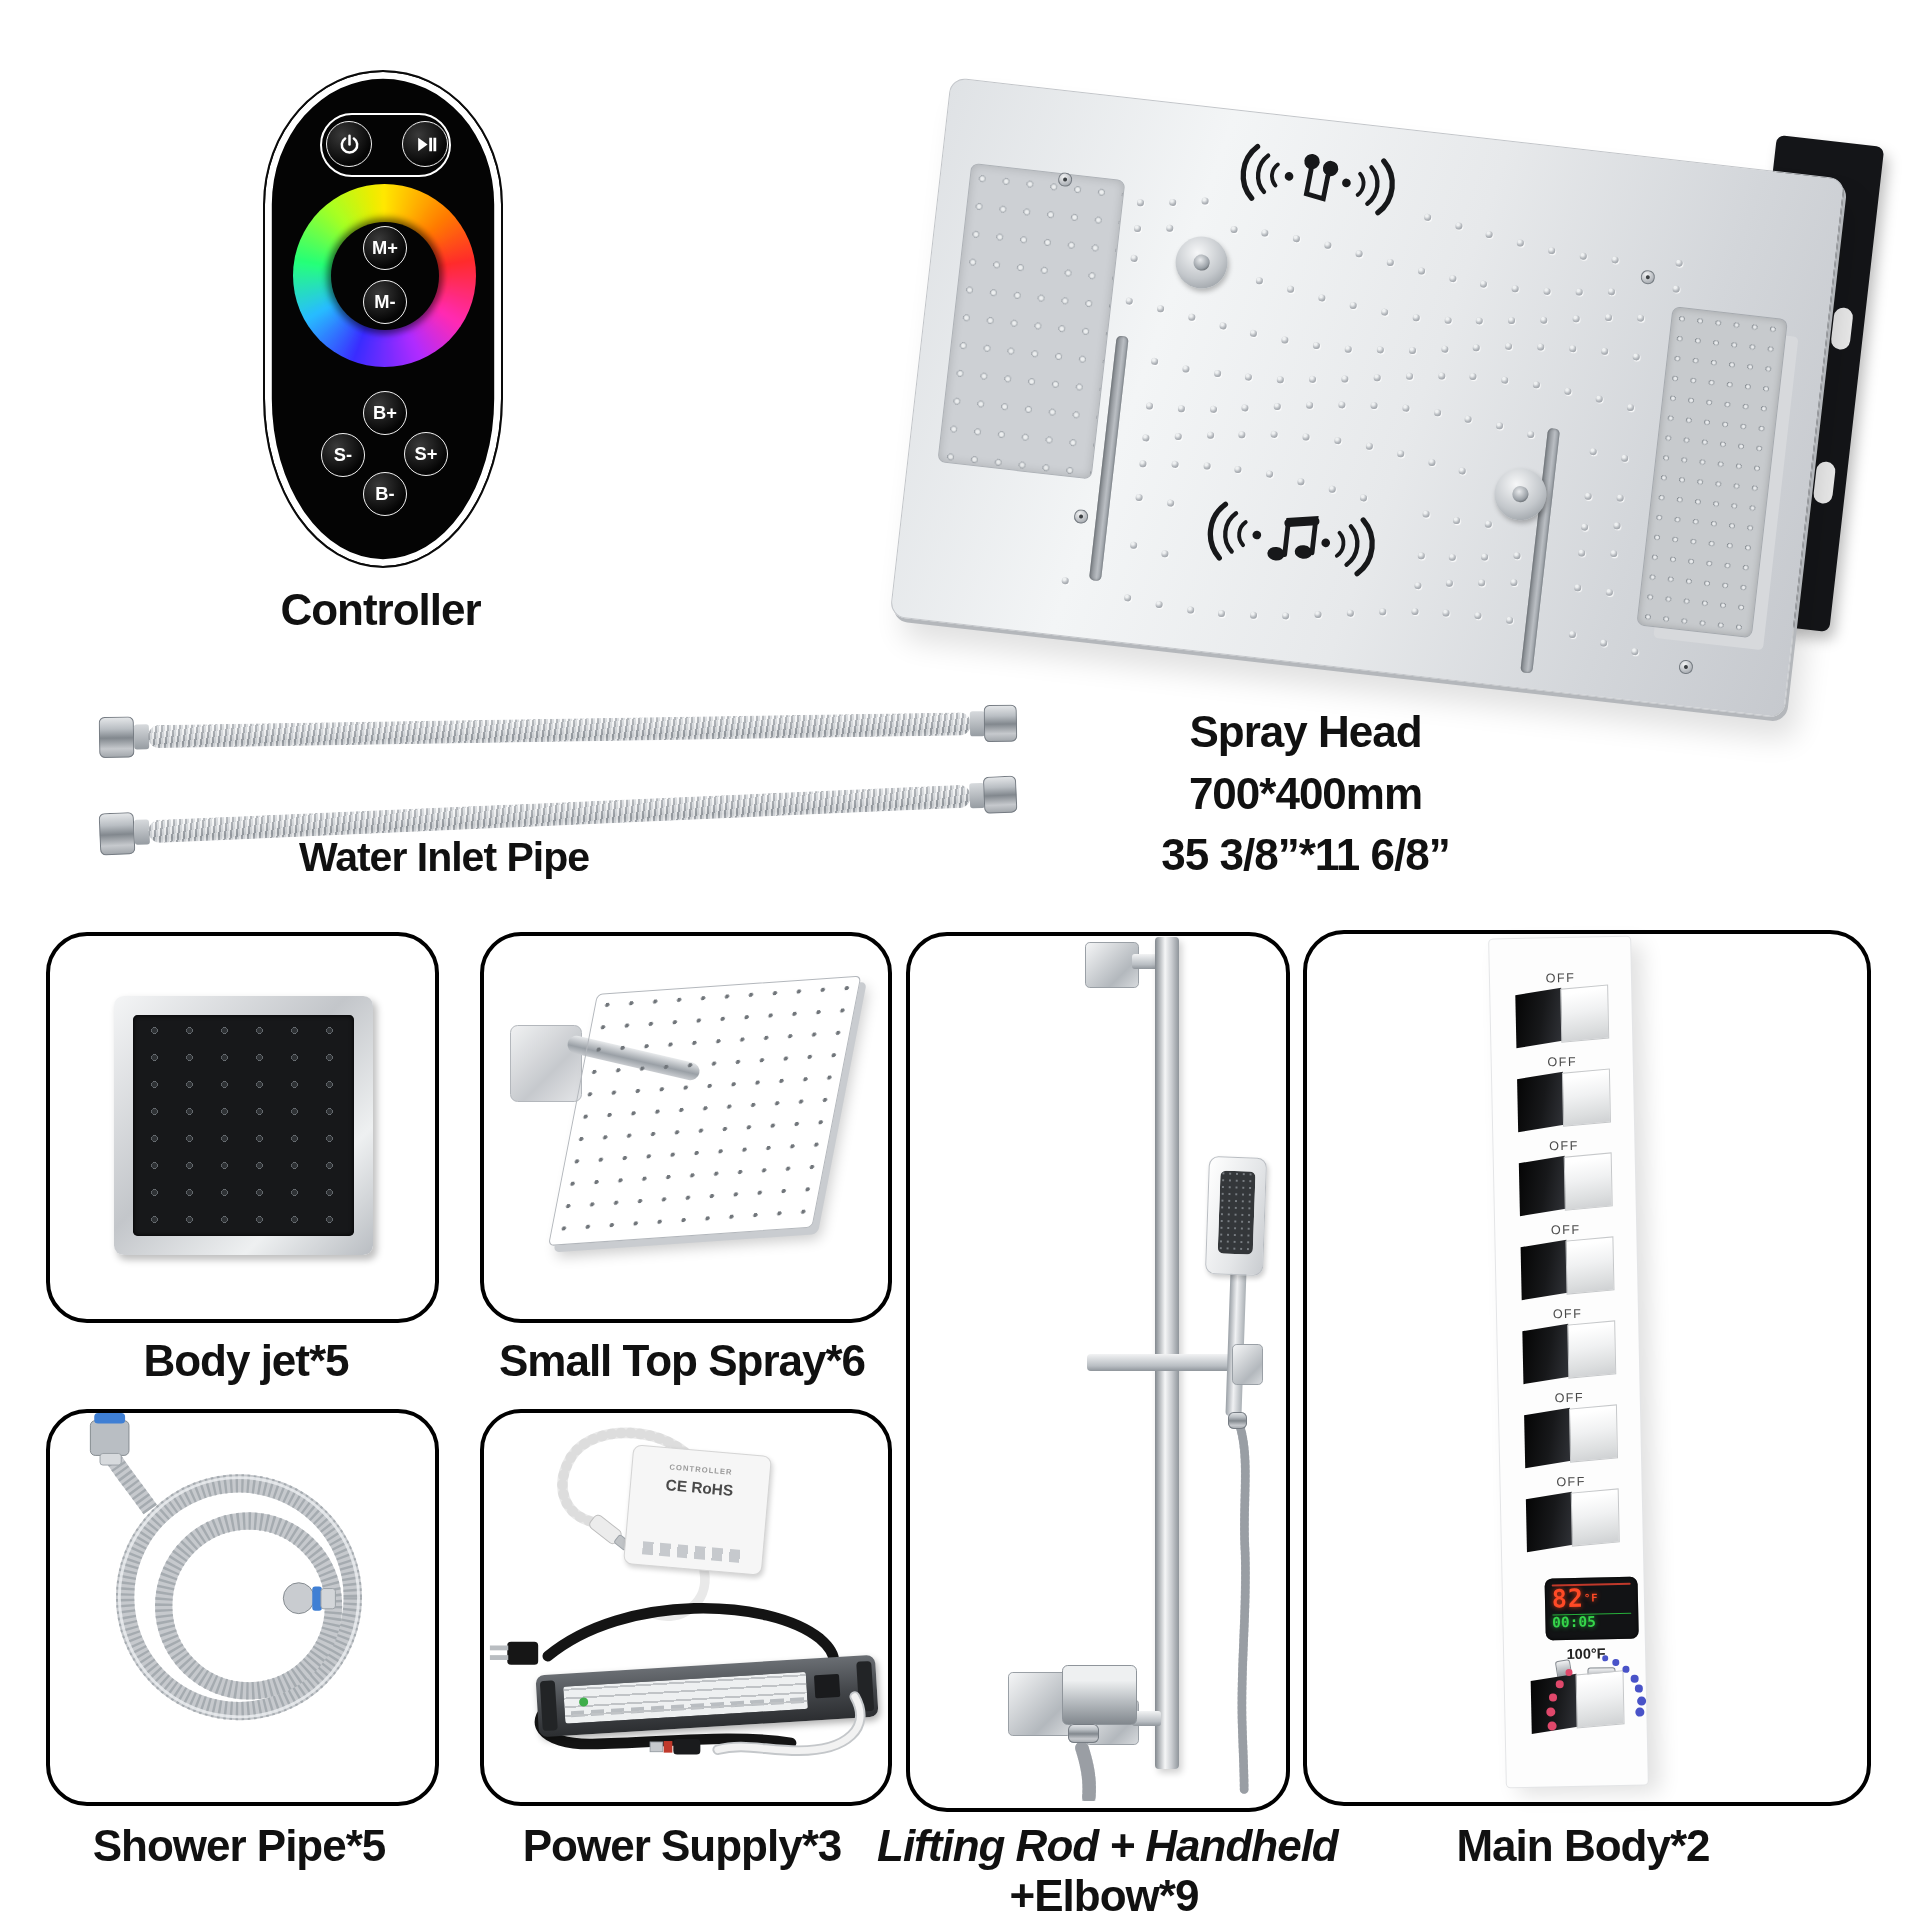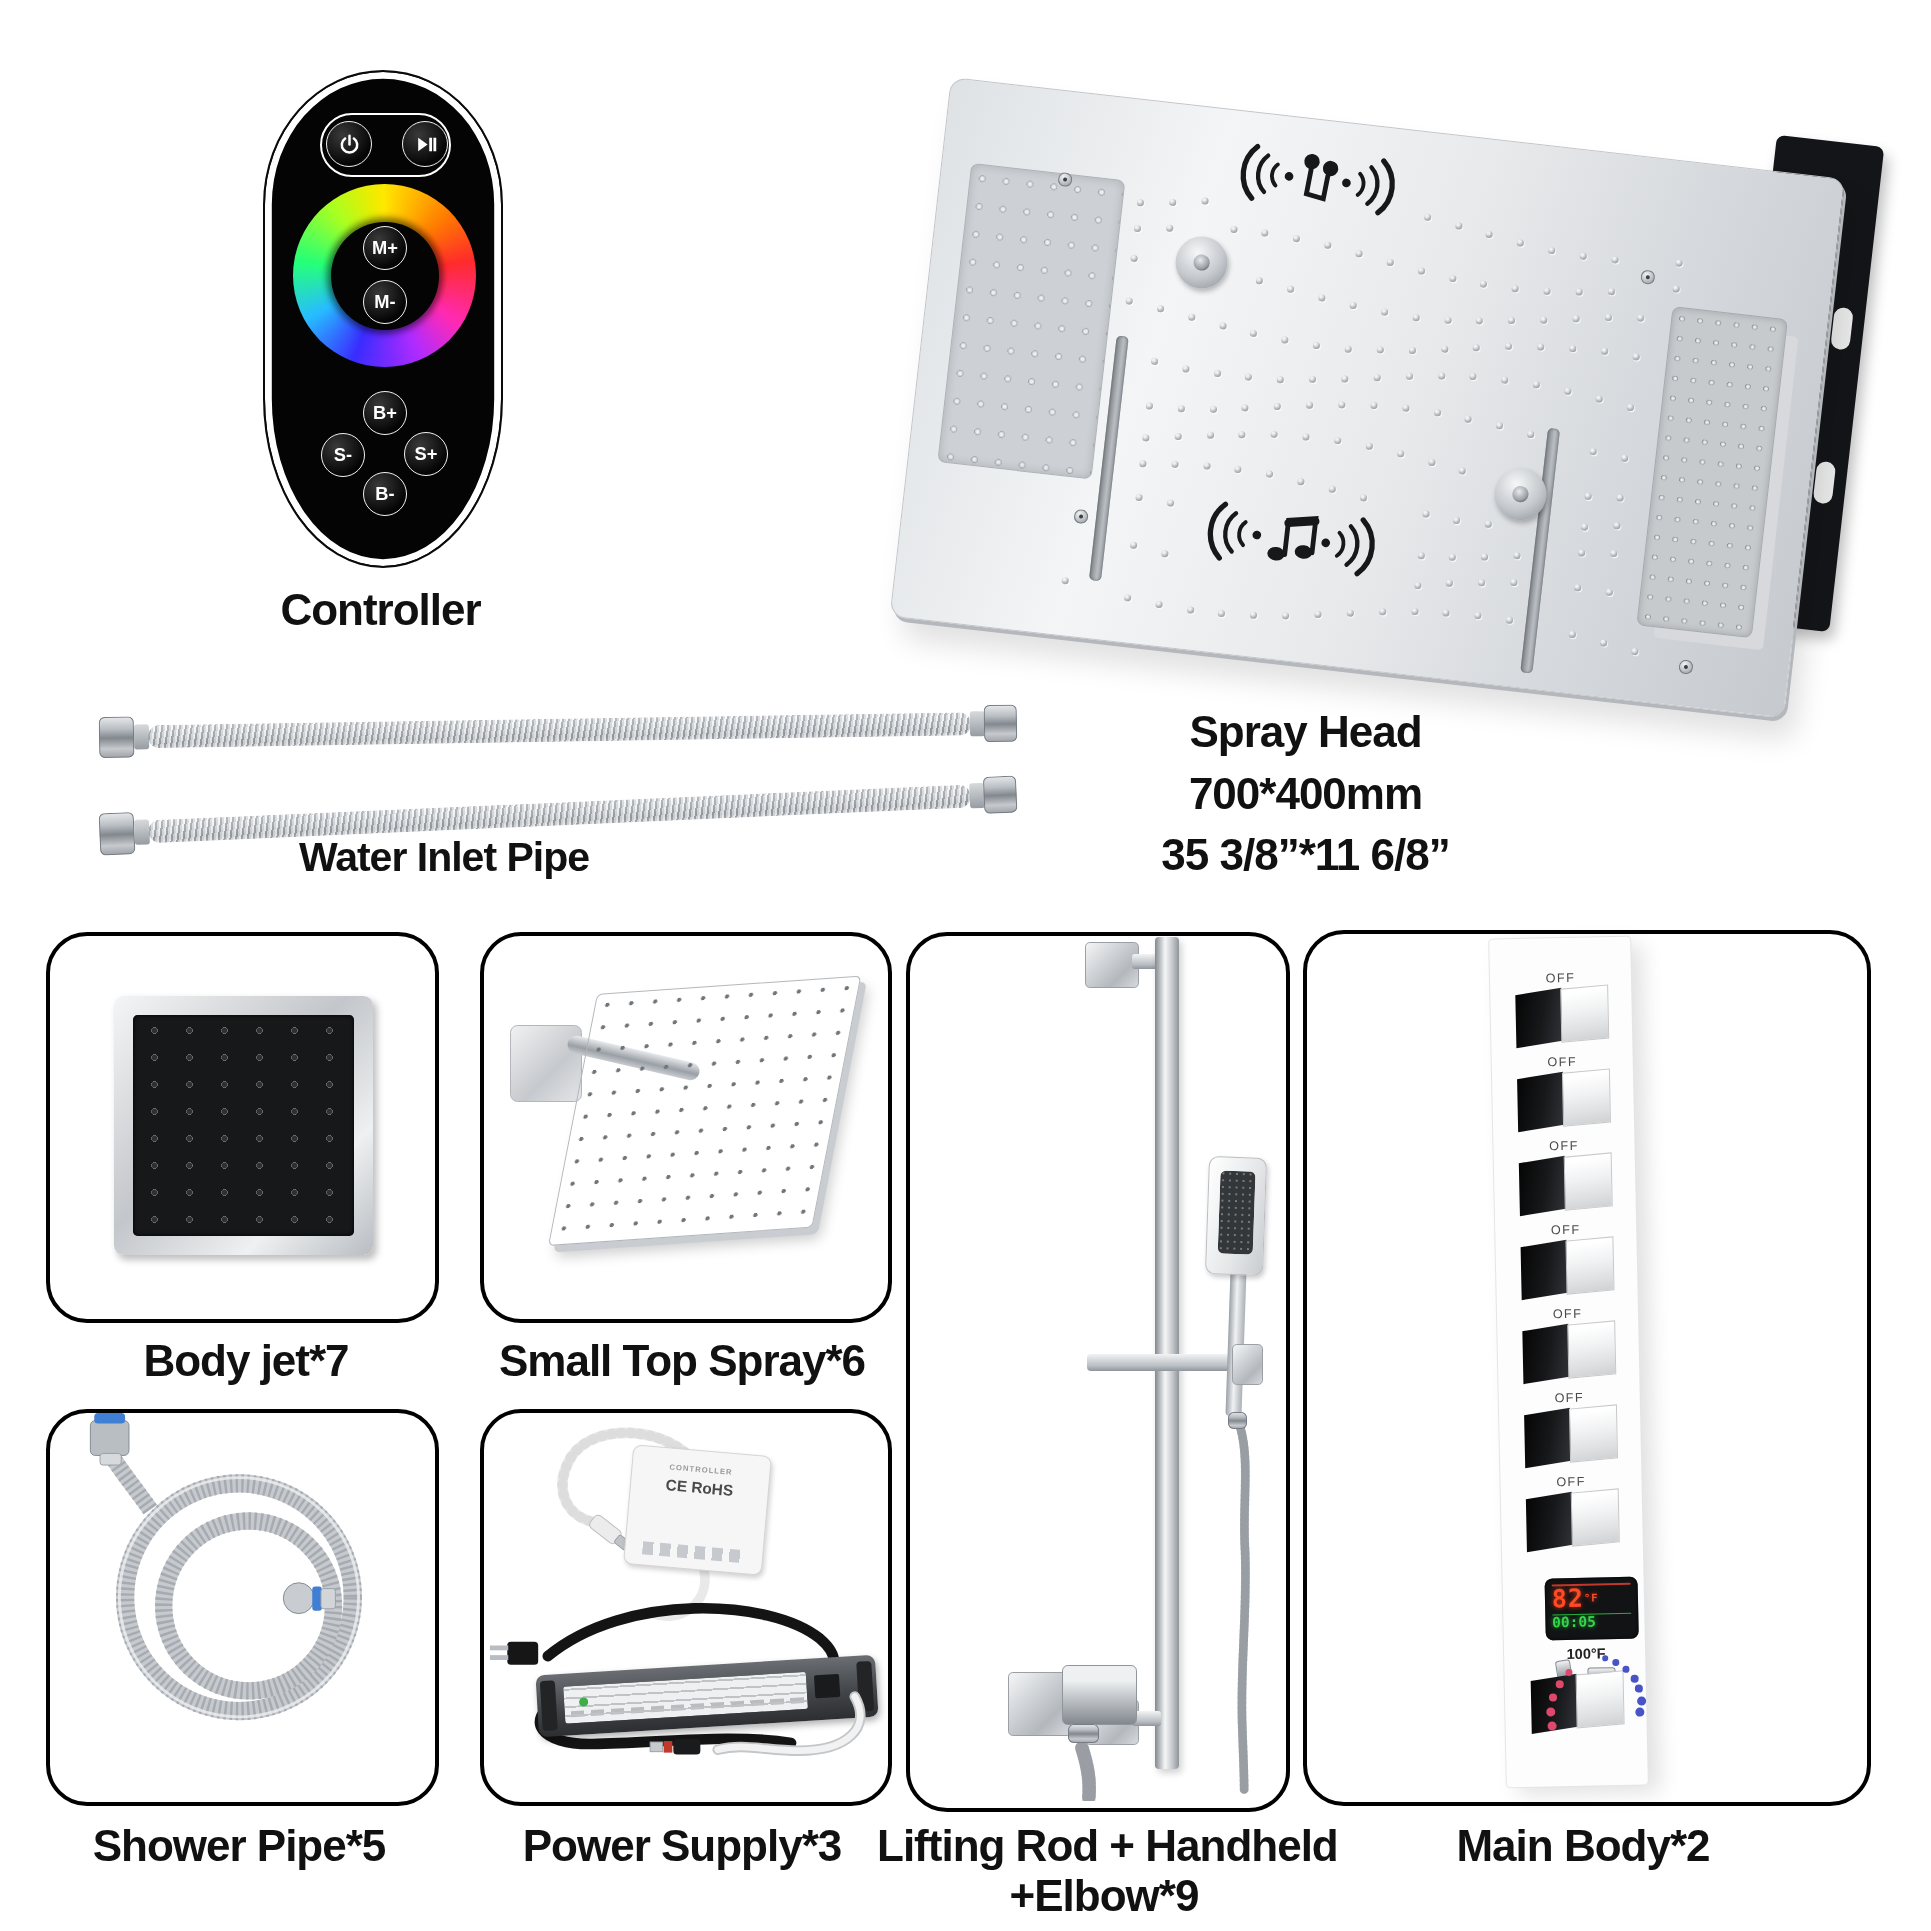--- a/index.html
+++ b/index.html
@@ -412,21 +412,21 @@
   <div class="gbox" style="left:480px;top:932px;width:404px;height:383px;"></div>
   <div class="gbox" style="left:906px;top:932px;width:376px;height:872px;"></div>
   <div class="gbox" style="left:1303px;top:930px;width:560px;height:868px;"></div>
   <div class="gbox" style="left:46px;top:1409px;width:385px;height:389px;"></div>
   <div class="gbox" style="left:480px;top:1409px;width:404px;height:389px;"></div>
 
   <div class="abs" id="bodyjet-outer">
     <div id="bodyjet-frame"></div>
     <div id="bodyjet-face"></div>
   </div>
-  <div class="lbl" style="left:53px;top:1336px;width:386px;">Body jet*7</div>
+  <div class="lbl" style="left:53px;top:1336px;width:386px;">Body jet*5</div>
 
   <div class="abs" id="tsp-plate"></div>
   <div class="abs" id="tsp-arm"></div>
   <div class="abs" id="tsp-head"></div>
   <div class="lbl" style="left:479px;top:1336px;width:406px;">Small Top Spray*6</div>
 
   <svg class="boxsvg" style="left:46px;top:1409px;" width="383" height="389" viewBox="0 0 397 403">
     <g fill="none">
       <circle cx="200" cy="195" r="118" stroke="#c6c9cd" stroke-width="19"></circle>
       <circle cx="200" cy="195" r="118" stroke="#9aa0a6" stroke-width="19" stroke-dasharray="2.5 3.5" opacity=".75"></circle>
@@ -502,21 +502,21 @@
   <div class="abs chrome-h" style="left:1087px;top:1354px;width:172px;height:17.4px;border-radius:3.9px;"></div>
   <div class="abs" id="hh-handle"></div>
   <div class="abs plate" style="left:1232px;top:1344px;width:29px;height:39px;"></div>
   <div class="abs" id="hh-head">
       <div class="spk"></div>
     </div>
   <div class="abs nut" style="left:1228px;top:1412px;width:19.3px;height:17.4px;"></div>
   <div class="abs plate" style="left:1008px;top:1672px;width:62px;height:62px;"></div>
   <div class="abs" style="left:1062px;top:1665px;width:73px;height:58px;border-radius:5.8px;background:linear-gradient(180deg,#eef0f1 25%,#b9bec2 60%,#82888e);border:1px solid #8f959b;"></div>
   <div class="abs nut" style="left:1068px;top:1724px;width:31px;height:19.3px;"></div>
-  <div class="lbl" style="left:877px;top:1821px;width:454px;">Lifting Rod + Handheld</div>
+  <div class="lbl" style="left:877px;top:1821px;width:454px;font-style:italic;">Lifting Rod + Handheld</div>
   <div class="lbl" style="left:877px;top:1871px;width:454px;">+Elbow*9</div>
 
   <div class="abs" id="mb-strip">
     <div class="valve" style="top:33px;">
         <div class="voff">OFF</div>
         <div class="cube">
           <div class="cl"></div>
           <div class="cr"></div>
         </div>
       </div>

